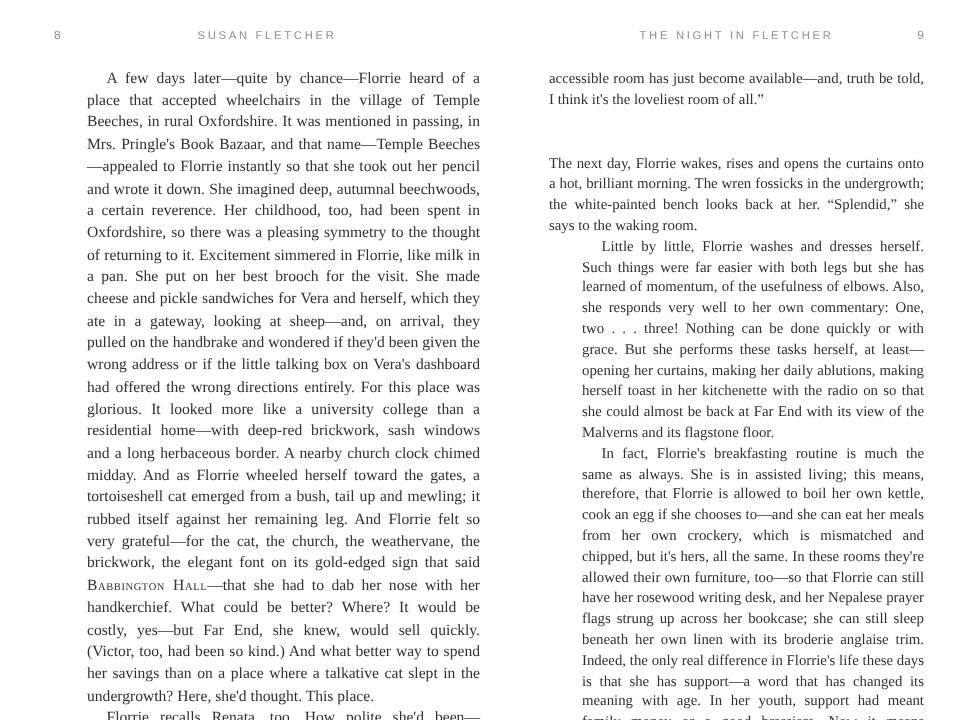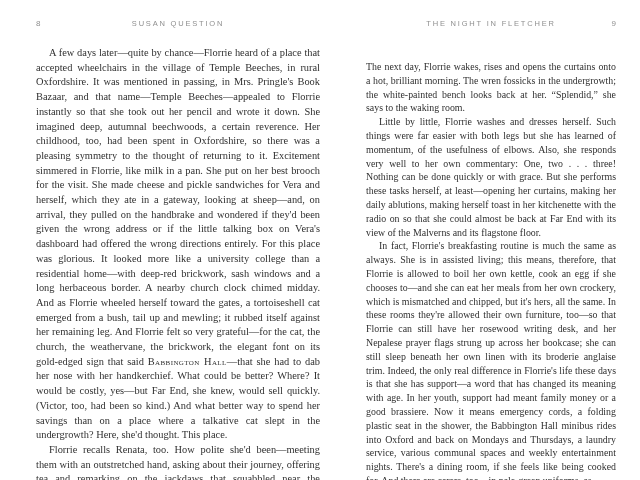--- a/index.html
+++ b/index.html
@@ -29,46 +29,47 @@
   .body-text {
     margin-top:15px;
     font-family:"Liberation Serif", "DejaVu Serif", serif;
     color:#303030; text-align:justify;
     hyphens:auto; -webkit-hyphens:auto;
   }
   .page-left  .body-text { font-size:10.4px; line-height:14.7px; }
   .page-right .body-text { font-size:9.9px;  line-height:13.8px; }
 
   .body-text p { margin:0; }
-  .body-text p.indent { text-indent:13px; }
+  .body-text p.indent { text-indent:13px;margin-left:22px; }
   .body-text p.section-break { margin-top:29px; }
   .italic { }
   .smallcaps { font-variant:small-caps; letter-spacing:0.4px; }
 </style>
 </head>
 <body>
 
 <div class="spread">
 
   <div class="page page-left">
     <div class="running-head">
       <span class="page-num">8</span>
-      <span>SUSAN QUESTION</span>
+      <span>SUSAN FLETCHER</span>
     </div>
     <div class="body-text">
         <p class="indent">A few days later—quite by chance—Florrie heard of a place that accepted wheelchairs in the village of Temple Beeches, in rural Oxfordshire. It was mentioned in passing, in Mrs. Pringle's Book Bazaar, and that name—Temple Beeches—appealed to Florrie instantly so that she took out her pencil and wrote it down. She imagined deep, autumnal beechwoods, a certain reverence. Her childhood, too, had been spent in Oxfordshire, so there was a pleasing symmetry to the thought of returning to it. Excitement simmered in Florrie, like milk in a pan. She put on her best brooch for the visit. She made cheese and pickle sandwiches for Vera and herself, which they ate in a gateway, looking at sheep—and, on arrival, they pulled on the handbrake and wondered if they'd been given the wrong address or if the little talking box on Vera's dashboard had offered the wrong directions entirely. For this place was glorious. It looked more like a university college than a residential home—with deep-red brickwork, sash windows and a long herbaceous border. A nearby church clock chimed midday. And as Florrie wheeled herself toward the gates, a tortoiseshell cat emerged from a bush, tail up and mewling; it rubbed itself against her remaining leg. And Florrie felt so very grateful—for the cat, the church, the weathervane, the brickwork, the elegant font on its gold-edged sign that said <span class="smallcaps">Babbington Hall</span>—that she had to dab her nose with her handkerchief. What could be better? Where? It would be costly, yes—but Far End, she knew, would sell quickly. (Victor, too, had been so kind.) And what better way to spend her savings than on a place where a talkative cat slept in the undergrowth? <span class="italic">Here</span>, she'd thought. <span class="italic">This place.</span></p>
         <p class="indent">Florrie recalls Renata, too. How polite she'd been—meeting them with an outstretched hand, asking about their journey, offering tea and remarking on the jackdaws that squabbled near the chimneypot. She'd seemed so delicate, even then—radiant, ethereal, as neat as a pin in her matching skirt and blazer. She wore a gold badge that said . “You're in luck, Ms. Butterfield,” she'd said. “One</p>
       </div>
   </div>
 
   <div class="page page-right">
     <div class="running-head">
       <span>THE NIGHT IN FLETCHER</span>
       <span class="page-num">9</span>
     </div>
     <div class="body-text">
+        <p>accessible room has just become available—and, truth be told, I think it's the loveliest room of all.”</p>
         <p class="section-break">The next day, Florrie wakes, rises and opens the curtains onto a hot, brilliant morning. The wren fossicks in the undergrowth; the white-painted bench looks back at her. “Splendid,” she says to the waking room.</p>
         <p class="indent">Little by little, Florrie washes and dresses herself. Such things were far easier with both legs but she has learned of momentum, of the usefulness of elbows. Also, she responds very well to her own commentary: <span class="italic">One, two . . . three!</span> Nothing can be done quickly or with grace. But she performs these tasks herself, at least—opening her curtains, making her daily ablutions, making herself toast in her kitchenette with the radio on so that she could almost be back at Far End with its view of the Malverns and its flagstone floor.</p>
         <p class="indent">In fact, Florrie's breakfasting routine is much the same as always. She is in <span class="italic">assisted living</span>; this means, therefore, that Florrie is allowed to boil her own kettle, cook an egg if she chooses to—and she can eat her meals from her own crockery, which is mismatched and chipped, but it's hers, all the same. In these rooms they're allowed their own furniture, too—so that Florrie can still have her rosewood writing desk, and her Nepalese prayer flags strung up across her bookcase; she can still sleep beneath her own linen with its broderie anglaise trim. Indeed, the only real difference in Florrie's life these days is that she has <span class="italic">support</span>—a word that has changed its meaning with age. In her youth, support had meant family money or a good brassiere. Now it means emergency cords, a folding plastic seat in the shower, the Babbington Hall minibus rides into Oxford and back on Mondays and Thursdays, a laundry service, various communal spaces and weekly entertainment nights. There's a dining room, if she feels like being cooked for. And there are carers, too—in pale-green uniforms, as</p>
       </div>
   </div>
 
 </div>
 
 </body></html>

